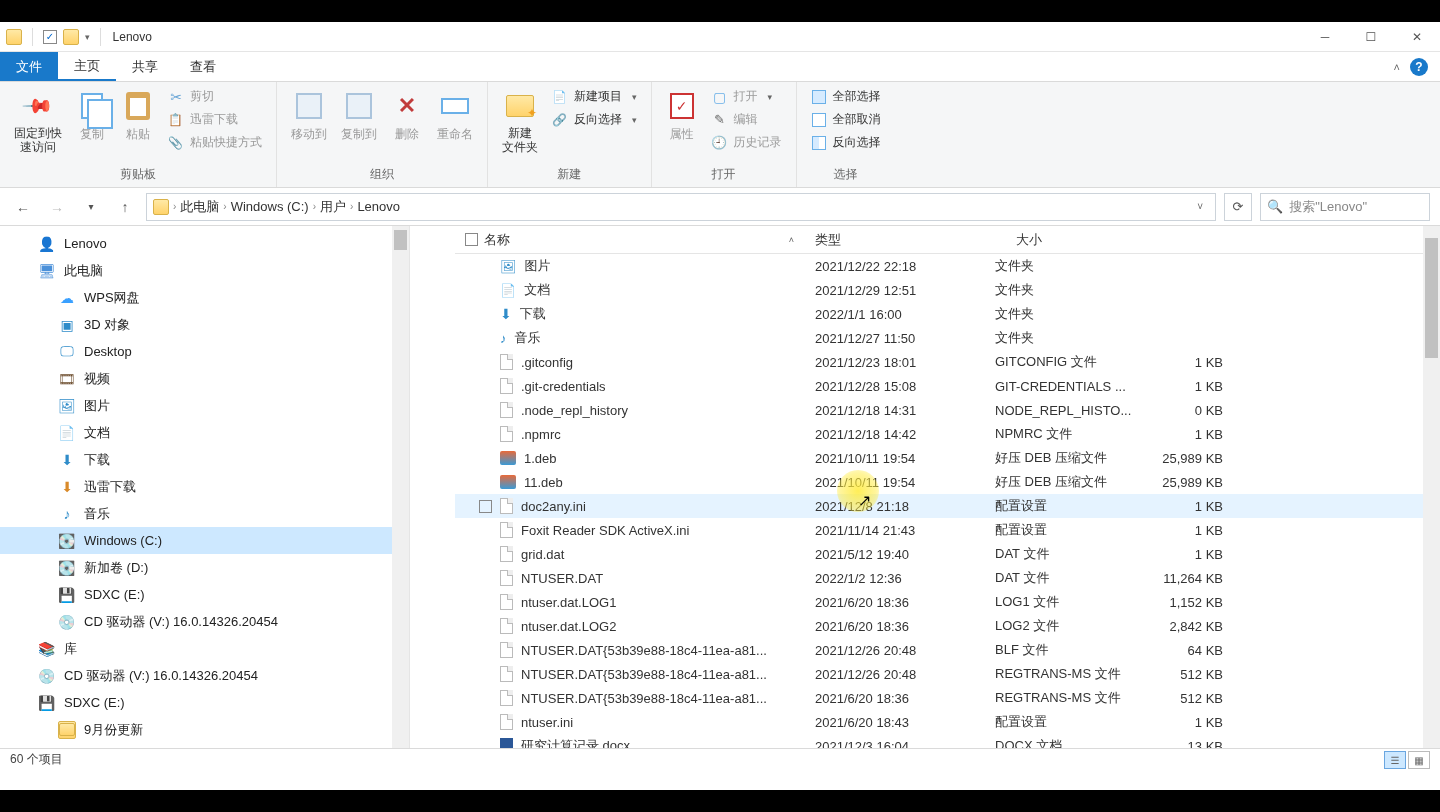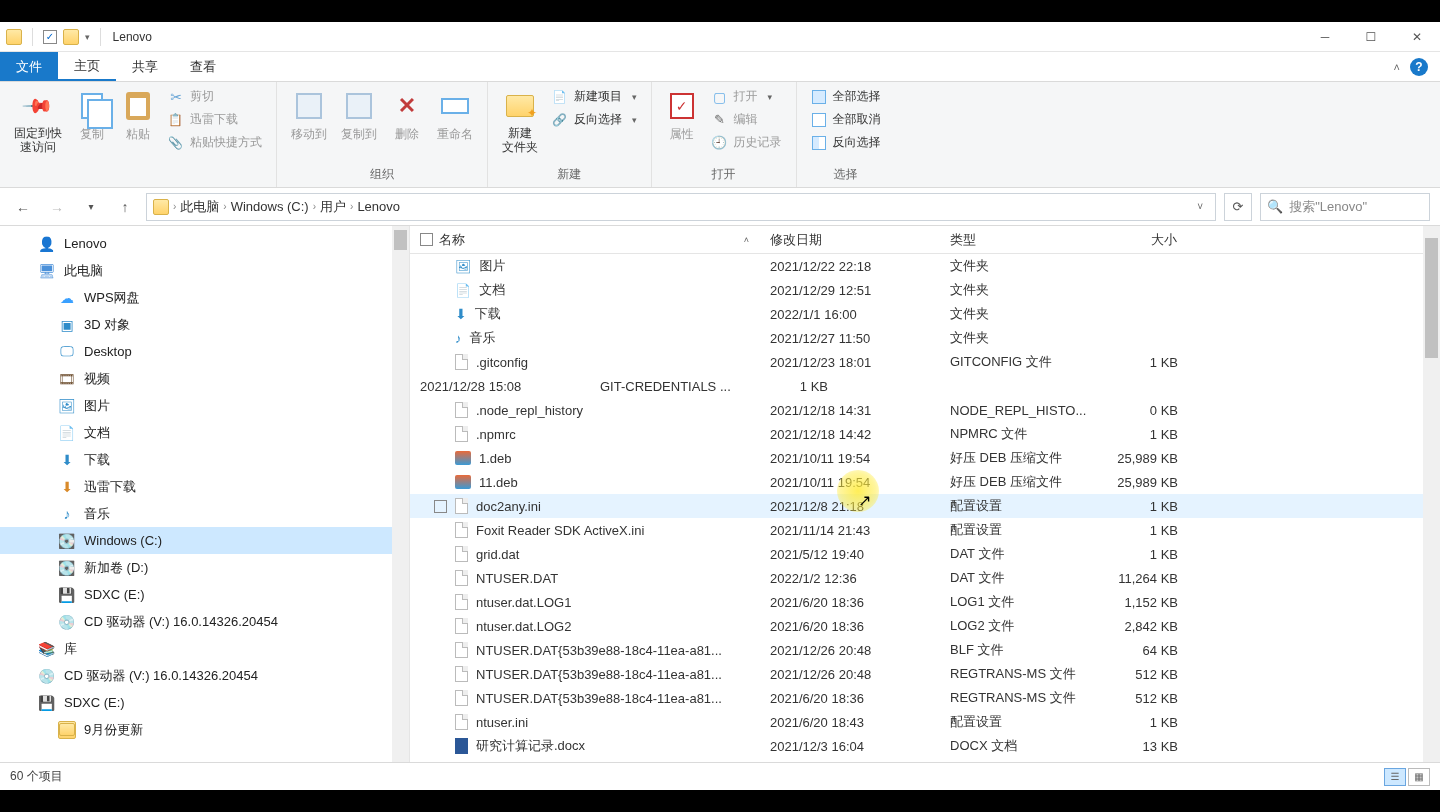--- a/index.html
+++ b/index.html
@@ -93,21 +93,21 @@
 .tico-doc{color:#6a4a2a;}
 .tico-dl{color:#2f8cc9;}
 .tico-xl{color:#d98a2a;}
 .tico-music{color:#2f8cc9;}
 .tico-drive{color:#7a7a7a;}
 .tico-sd{color:#a03c6a;}
 .tico-cd{color:#d14a1a;}
 .tico-lib{color:#caa048;}
 .tico-folder{width:16px;height:13px;background:linear-gradient(#ffe9a6,#ffd36b);border:1px solid #d9b24a;border-radius:2px;}
 
-.list { flex:1; display:flex; flex-direction:column; position:relative; overflow:hidden;}
+.list { flex:1; display:flex; flex-direction:column; position:relative; overflow:hidden;margin-left:45px;}
 .list-scroll{position:absolute;right:0;top:0;bottom:0;width:17px;background:#f0f0f0;}
 .list-scroll-thumb{position:absolute;right:2px;top:12px;width:13px;height:120px;background:#c1c1c1;}
 .cols { height:28px; display:flex; align-items:center; border-bottom:1px solid #e5e5e5; font-size:13px; color:#333; padding-right:17px;}
 .col { padding:0 10px; display:flex; align-items:center; gap:6px; height:100%; border-right:1px solid transparent;}
 .col.name{flex:0 0 350px;}
 .col.date{flex:0 0 180px;}
 .col.type{flex:0 0 150px;}
 .col.size{flex:0 0 98px; justify-content:flex-end;}
 .col .hchk{width:13px;height:13px;border:1px solid #888;}
 .col .sort{font-size:9px;color:#666;margin-left:auto;}
@@ -125,21 +125,21 @@
 .fico-img{color:#2f8cc9;font-size:13px;}
 .fico-doc{color:#6a4a2a;font-size:13px;}
 .fico-dl{color:#2f8cc9;font-size:14px;}
 .fico-music{color:#2f8cc9;font-size:13px;}
 .fico-file{width:13px;height:16px;border:1px solid #bbb;background:#fff;display:inline-block;position:relative;}
 .fico-file::after{content:"";position:absolute;right:-1px;top:-1px;width:5px;height:5px;background:#eee;border-left:1px solid #bbb;border-bottom:1px solid #bbb;}
 .fico-deb{width:16px;height:14px;background:linear-gradient(#e86a3a,#3a9ad6);border-radius:2px;display:inline-block;}
 .fico-docx{width:13px;height:16px;background:#2b5797;display:inline-block;position:relative;}
 
 
-.status { height:28px; border-top:1px solid #dadada; display:flex; align-items:center; font-size:12px; color:#444; padding:12px 10px; }
+.status { height:42px; border-top:1px solid #dadada; display:flex; font-size:12px; color:#444; padding:2px 10px; }
 .status .modes{margin-left:auto;display:flex;gap:2px;}
 .status .mode{width:22px;height:18px;border:1px solid #bbb;display:flex;align-items:center;justify-content:center;font-size:10px;color:#666;}
 .status .mode.active{background:#cde8ff;border-color:#6aa6e0;}
 
 
 .cursor-hl{position:absolute; width:42px;height:42px;border-radius:50%;background:radial-gradient(circle, rgba(255,235,59,0.85) 0%, rgba(255,235,59,0.5) 60%, rgba(255,235,59,0) 100%); pointer-events:none; z-index:50;}
 .cursor{position:absolute;font-size:16px;color:#000;z-index:51;pointer-events:none;}
 </style>
 </head>
 <body>
@@ -203,20 +203,21 @@
           <div class="rbtn-small disabled">
               <span class="ico">📋</span>
               <span>迅雷下载</span>
             </div>
           <div class="rbtn-small disabled">
               <span class="ico">📎</span>
               <span>粘贴快捷方式</span>
             </div>
         </div>
       </div>
+      <div class="gname">剪贴板</div>
     </div>
 
     <div class="rgroup">
       <div class="items">
         <div class="rbtn-large disabled">
             <span class="ico">
               <span class="ico-move"></span>
             </span>
             <span>移动到</span>
           </div>
@@ -430,23 +431,20 @@
           <span>9月份更新</span>
         </div>
       </div>
     <div class="list">
       <div class="cols">
         <div class="col name">
             <span class="hchk"></span>
             <span>名称</span>
             <span class="sort">˄</span>
           </div>
-        <div class="col date">
-            <span>修改日期</span>
-          </div>
         <div class="col type">
             <span>类型</span>
           </div>
         <div class="col size">
             <span>大小</span>
           </div>
       </div>
       <div class="rows" id="rows">
           <div class="row">
             <div class="c name">
@@ -502,20 +500,27 @@
                 <span class="rchk"></span>
               </span>
               <span class="fico-file"></span>
               <span>.gitconfig</span>
             </div>
             <div class="c date">2021/12/23 18:01</div>
             <div class="c type">GITCONFIG 文件</div>
             <div class="c size">1 KB</div>
           </div>
           <div class="row">
+            <div class="c name">
+              <span class="chkspace">
+                <span class="rchk"></span>
+              </span>
+              <span class="fico-file"></span>
+              <span>.git-credentials</span>
+            </div>
             <div class="c date">2021/12/28 15:08</div>
             <div class="c type">GIT-CREDENTIALS ...</div>
             <div class="c size">1 KB</div>
           </div>
           <div class="row">
             <div class="c name">
               <span class="chkspace">
                 <span class="rchk"></span>
               </span>
               <span class="fico-file"></span>

